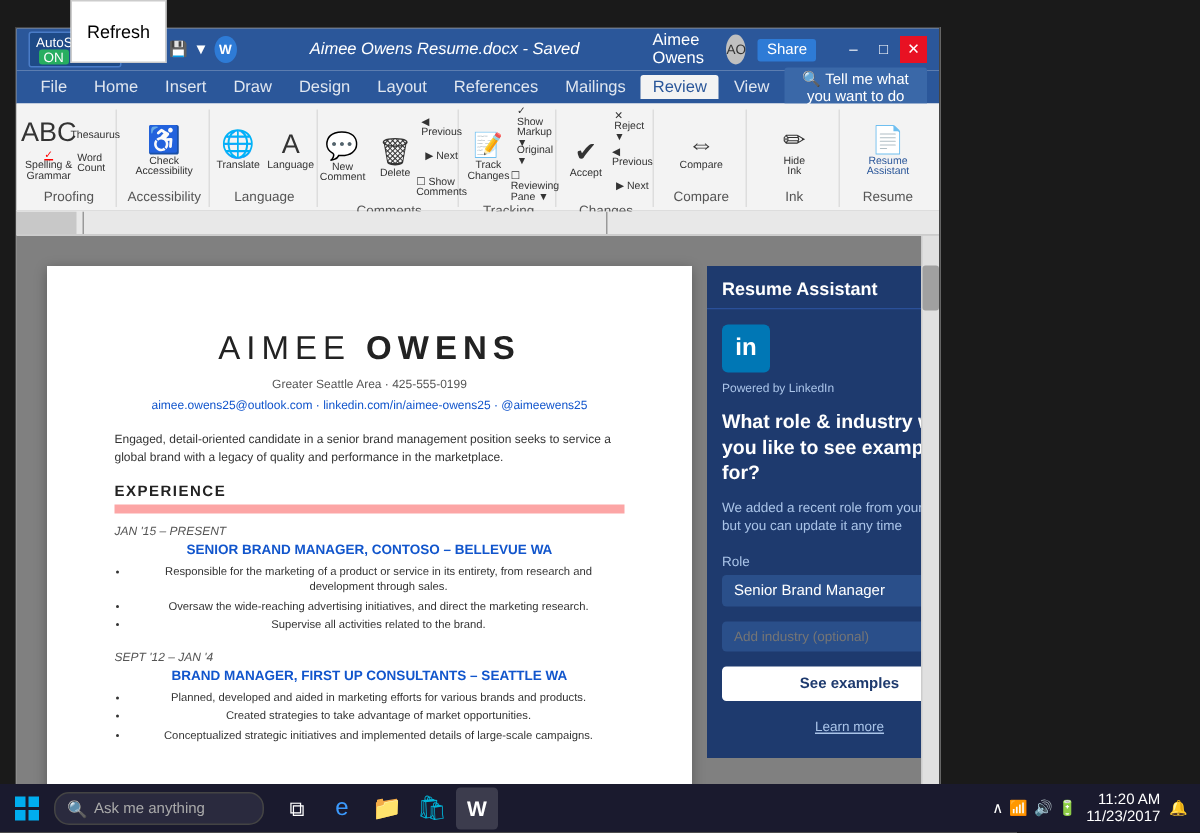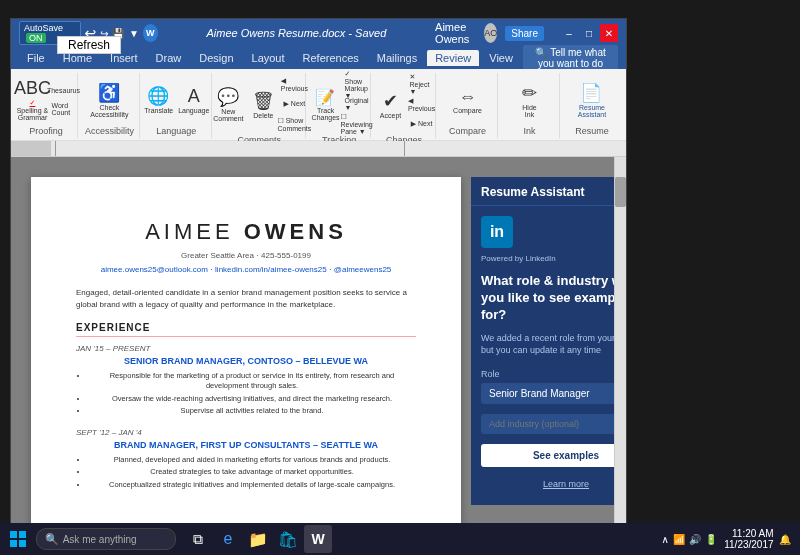--- a/index.html
+++ b/index.html
@@ -1,28 +1,27 @@
 <!DOCTYPE html>
 <html><head>
   <meta charset="utf-8">
   <style>
     * { margin: 0; padding: 0; box-sizing: border-box; }
     body { width: 800px; height: 555px; overflow: hidden; background: #1a1a1a; font-family: 'Segoe UI', Arial, sans-serif; }
 
     
     .refresh-btn {
       position: absolute;
-      top: 0; left: 57px;
+      top: 0; left: 47px;
       background: white;
       border: 1px solid #ccc;
-      padding: 1px 10px;
+      padding: 13px 10px;
       font-size: 12px;
       z-index: 100;
       cursor: pointer;
-      margin-top: 36px;
     }
 
     
     .word-window {
       position: absolute;
       top: 18px; left: 10px;
       width: 617px; height: 528px;
       background: #f3f3f3;
       border: 1px solid #444;
       display: flex;
@@ -235,21 +234,21 @@
     }
     .resume-intro {
       font-size: 8px;
       color: #333;
       line-height: 1.5;
       margin-bottom: 10px;
     }
     .resume-section-title {
       font-size: 10px;
       font-weight: 700;
-      border-bottom: 1px solid #fca5a5;
+      border-bottom: 6px solid #fca5a5;
       margin-bottom: 6px;
       padding-bottom: 1px;
       text-transform: uppercase;
       letter-spacing: 1px;
     }
     .resume-job {
       margin-bottom: 10px;
     }
     .job-dates {
       font-size: 8px;

